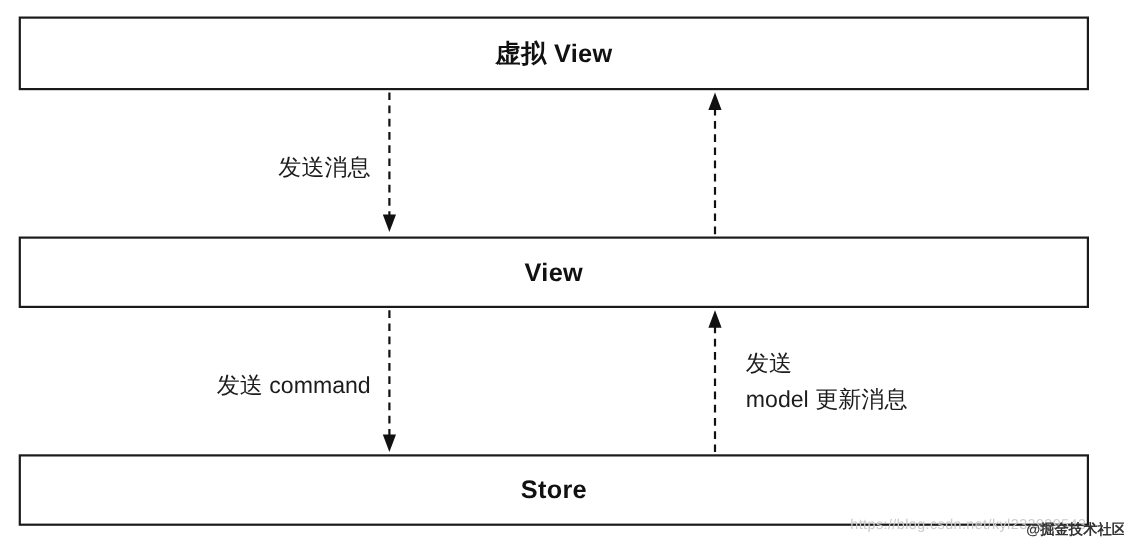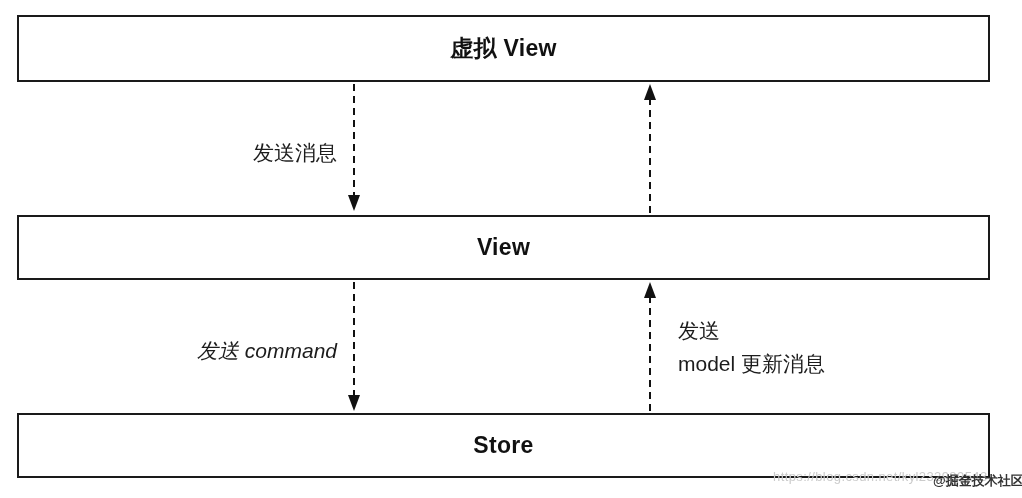--- a/index.html
+++ b/index.html
@@ -48,21 +48,21 @@
 
   .arrow-label {
     position: absolute;
     font-size: 21px;
     color: #1c1c1c;
     line-height: 32px;
     white-space: pre-line;
   }
   .label-send-message { right: 685px; top: 137px; text-align: center; white-space: nowrap; }
   .label-transform    { left: 666px;  top: 117px; }
-  .label-send-command { right: 685px; top: 335px; text-align: right; white-space: nowrap; font-style: italic; }
+  .label-send-command { right: 685px; top: 335px; text-align: right; white-space: nowrap; }
   .label-model-update { left: 668px;  top: 314px; line-height: 33px; margin-left: 10px; }
 
   .watermark-url {
     position: absolute;
     left: 773px;
     top: 469px;
     font-size: 13px;
     color: #cbcbcb;
     letter-spacing: 0.4px;
     white-space: nowrap;

